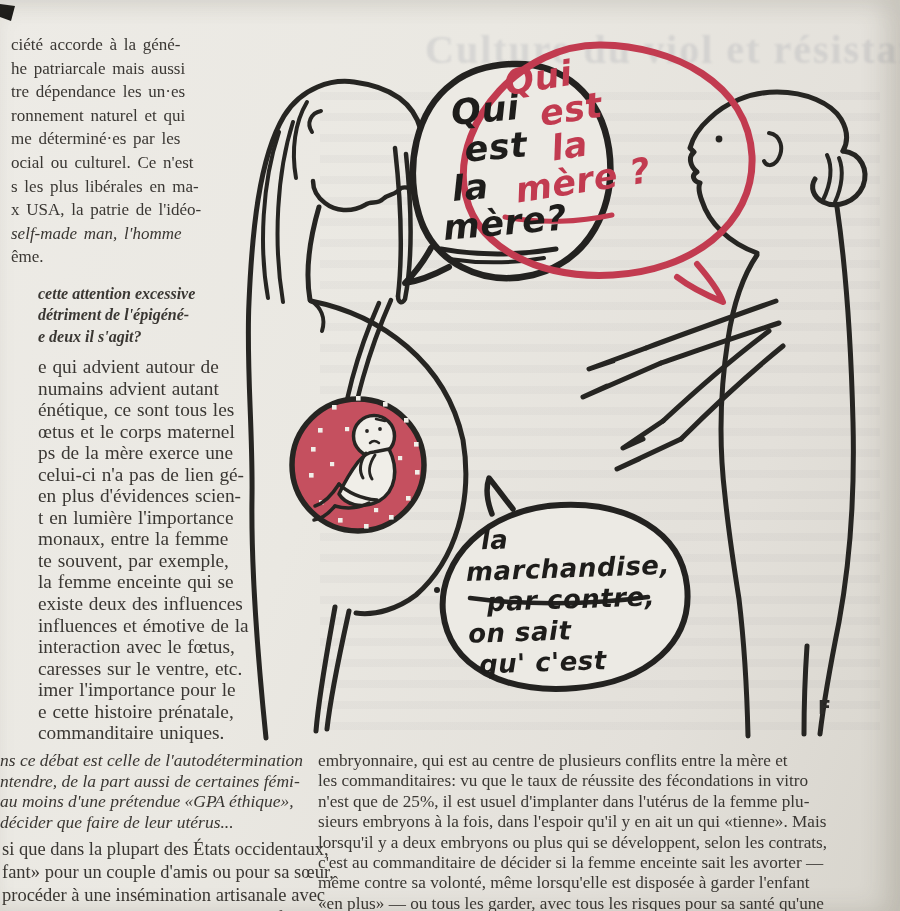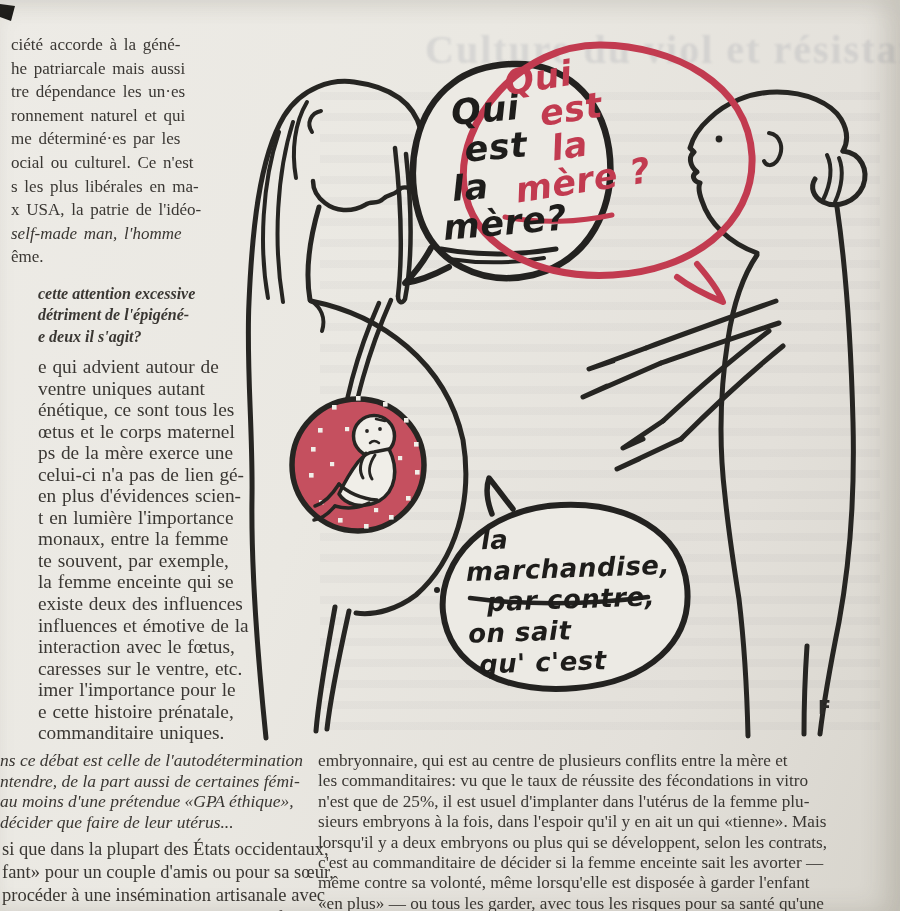--- a/index.html
+++ b/index.html
@@ -78,21 +78,21 @@
     <div class="pline">self-made man, l'homme</div>
     <div class="pline">ême.</div>
   </div>
 <div class="col block-b">
     <div class="pline">cette attention excessive</div>
     <div class="pline">détriment de l'épigéné-</div>
     <div class="pline">e deux il s'agit?</div>
   </div>
 <div class="col block-c">
     <div class="pline">e qui advient autour de</div>
-    <div class="pline">ventre uniques autant</div>
+    <div class="pline">numains advient autant</div>
     <div class="pline">énétique, ce sont tous les</div>
     <div class="pline">œtus et le corps maternel</div>
     <div class="pline">ps de la mère exerce une</div>
     <div class="pline">celui-ci n'a pas de lien gé-</div>
     <div class="pline">en plus d'évidences scien-</div>
     <div class="pline">t en lumière l'importance</div>
     <div class="pline">monaux, entre la femme</div>
     <div class="pline">te souvent, par exemple,</div>
     <div class="pline">la femme enceinte qui se</div>
     <div class="pline">existe deux des influences</div>

